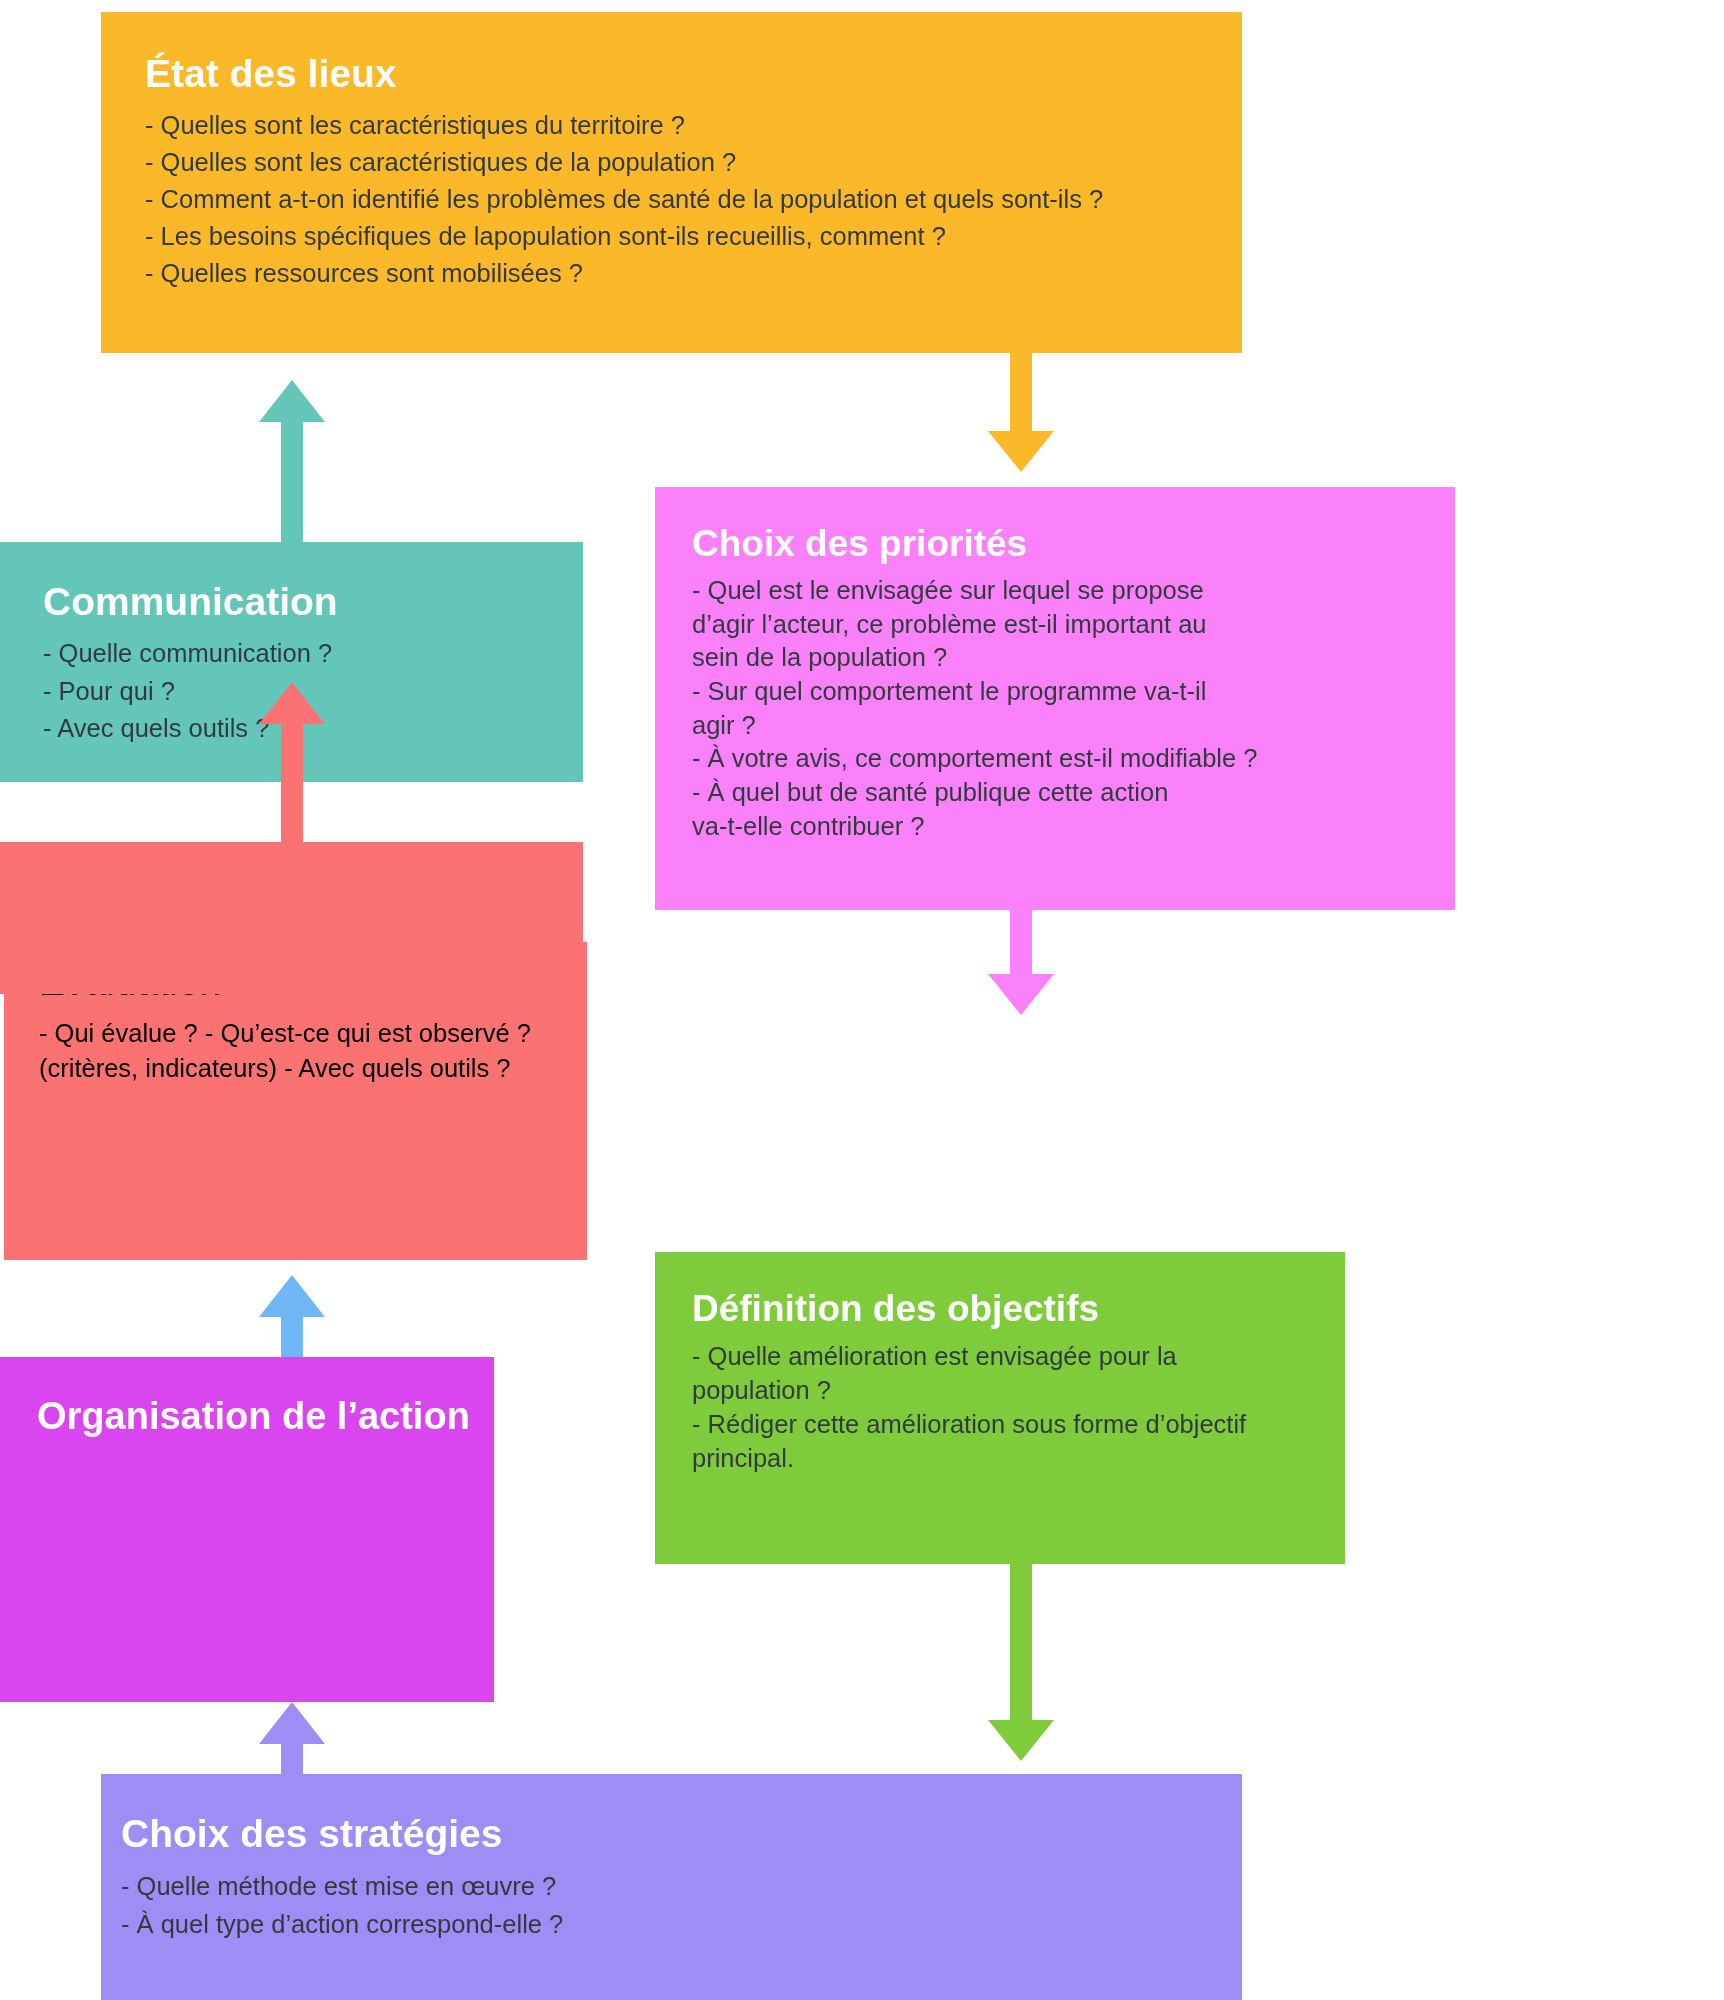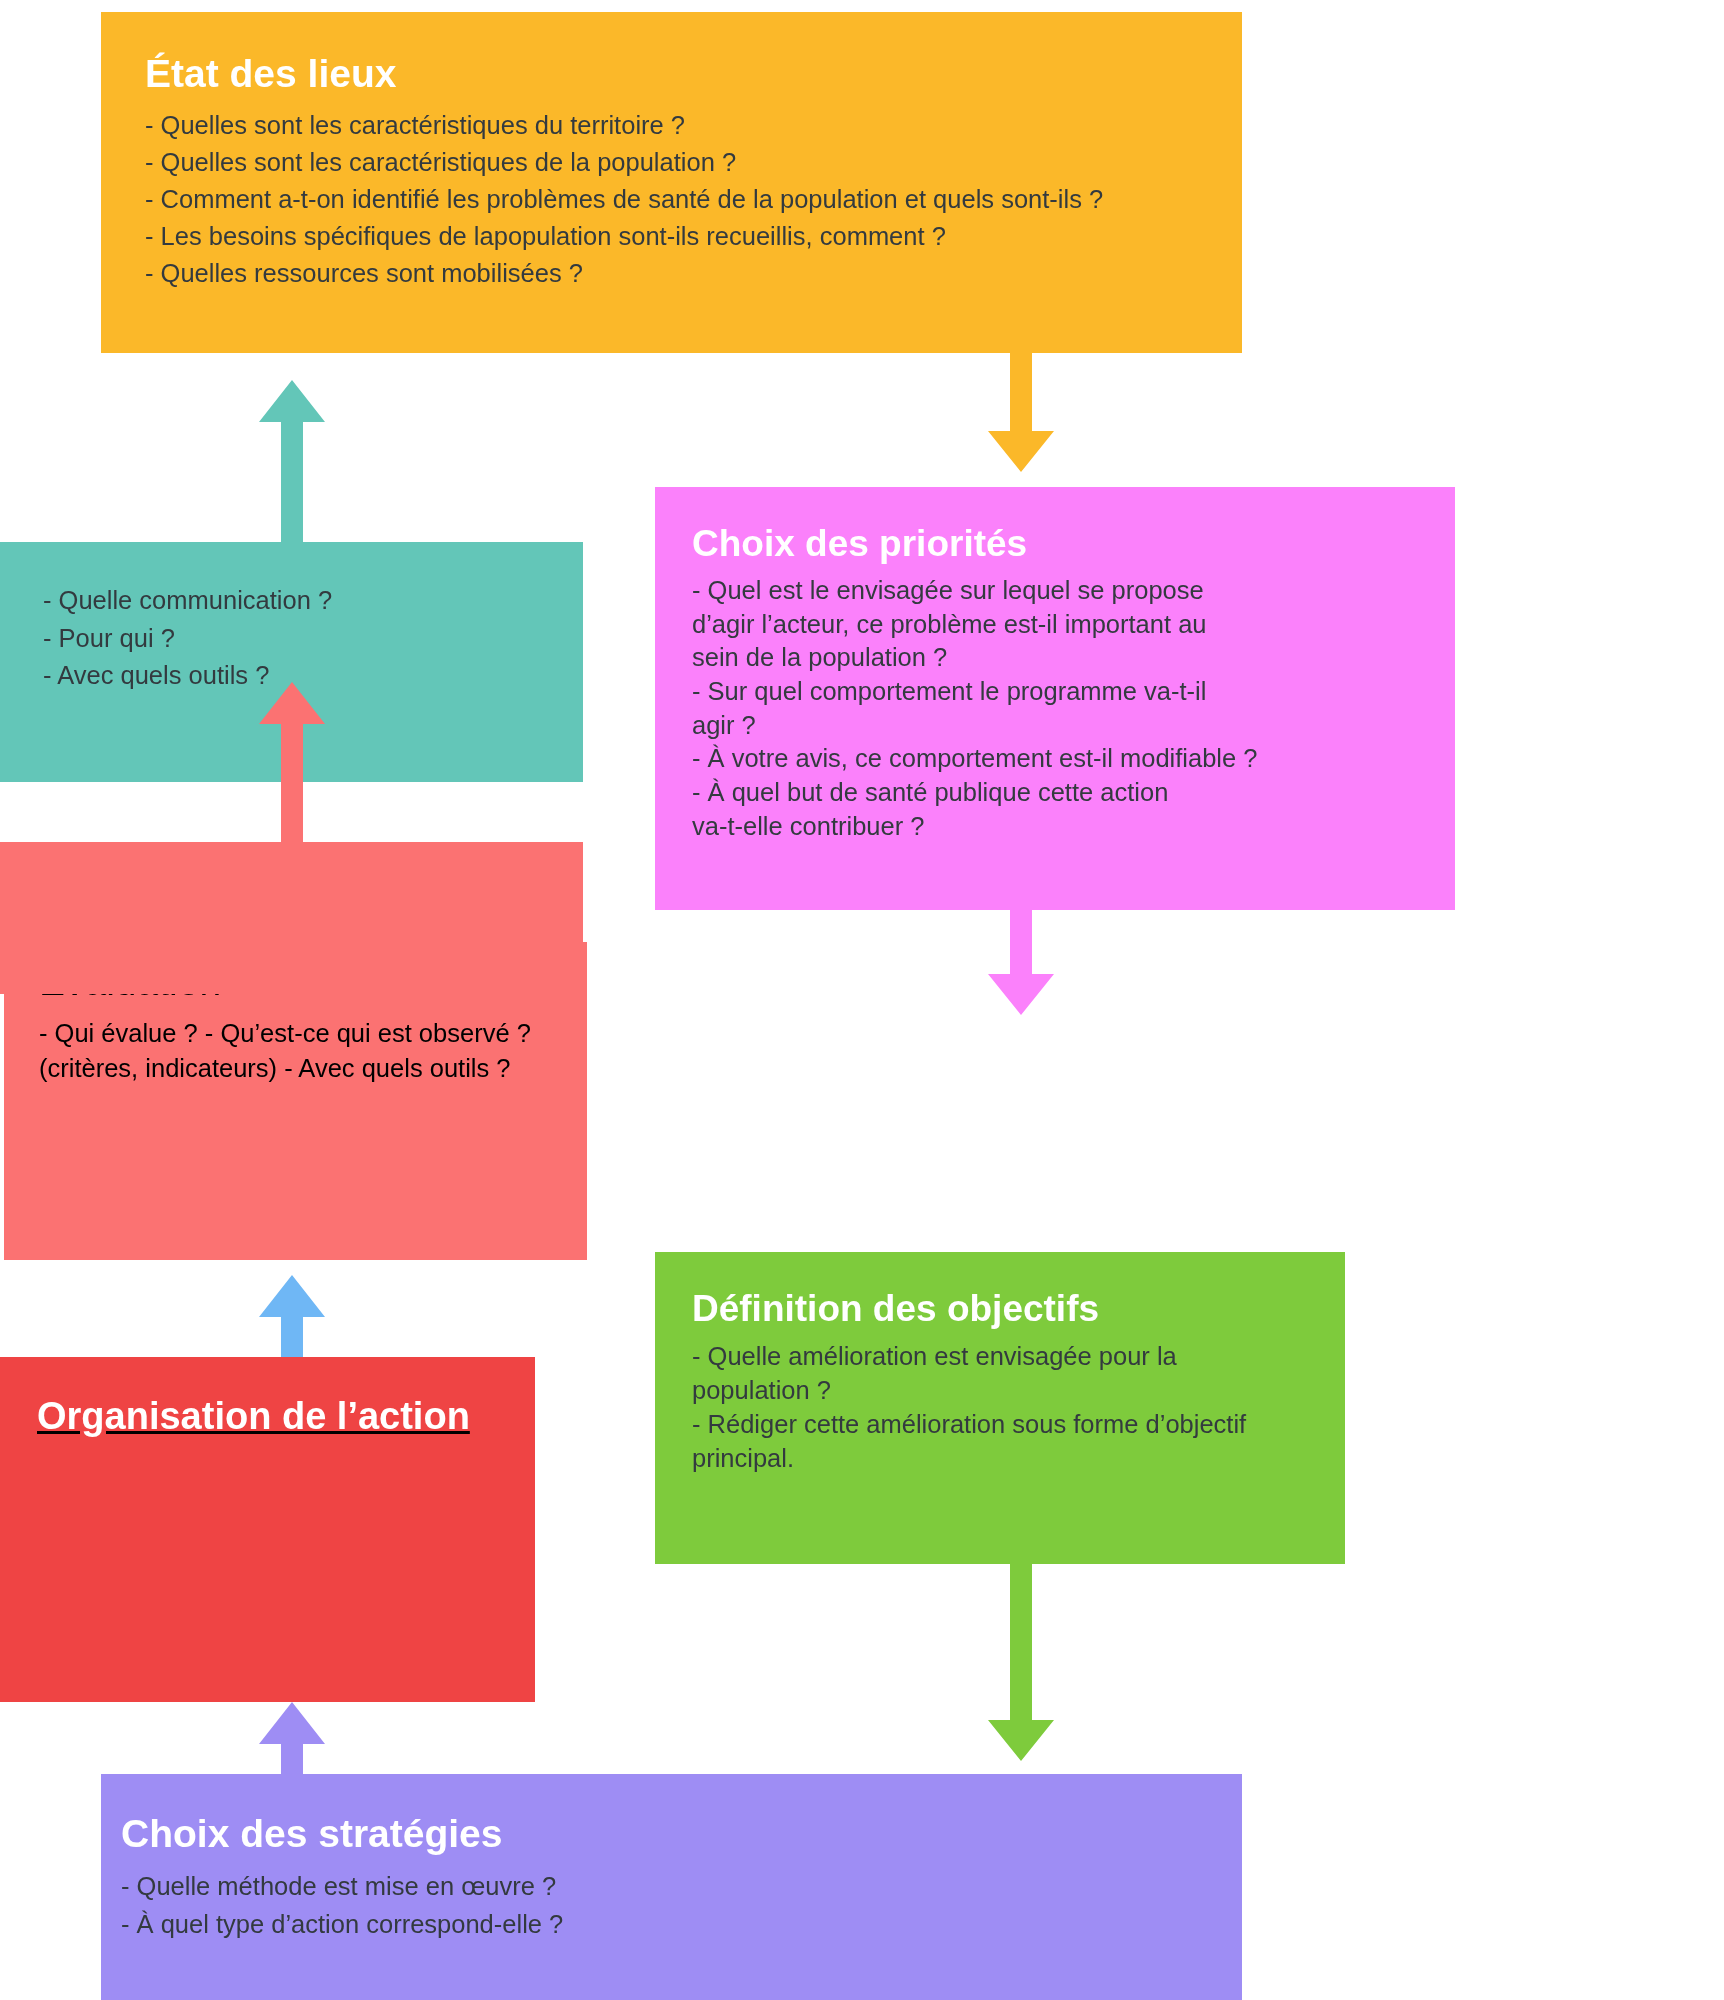--- a/index.html
+++ b/index.html
@@ -94,24 +94,23 @@
     width: 690px; height: 312px;
     background: #7ecb3c;
     padding: 38px 28px 0 37px;
   }
   #box-obj .title { font-size: 37px; margin-bottom: 12px; }
   #box-obj .lines { font-size: 25.5px; line-height: 1.34; }
 
   
   #box-org {
     left: 0px; top: 1345px;
-    width: 535px; height: 345px;
-    background: #ef4444;
+    width: 494px; height: 345px;
+    background: #d946ef;
     padding: 40px 20px 0 37px;
-    text-decoration: underline;
   }
   #box-org .title { font-size: 38px; margin-bottom: 14px; }
   #box-org .lines { font-size: 25.5px; line-height: 1.48; }
 
   
   #box-strat {
     left: 101px; top: 1762px;
     width: 1141px; height: 238px;
     background: #9e8df4;
     padding: 40px 20px 0 20px;
@@ -139,20 +138,21 @@
     </div>
   </div>
 
   <div class="arrow" style="left:985px; top:341px;">
     <svg width="72" height="120" viewBox="0 0 72 120">
       <polygon points="25,0 47,0 47,78 69,78 36,119 3,78 25,78" fill="#fbb829"></polygon>
     </svg>
   </div>
 
   <div class="box" id="box-comm">
+    <div class="title">Communication</div>
     <div class="lines">
       <span class="ln">- Quelle communication ?</span>
       <span class="ln">- Pour qui ?</span>
       <span class="ln">- Avec quels outils ?</span>
     </div>
   </div>
 
   <div class="arrow" style="left:256px; top:368px;">
     <svg width="72" height="164" viewBox="0 0 72 164">
       <polygon points="36,0 69,42 47,42 47,164 25,164 25,42 3,42" fill="#63c6b8"></polygon>

